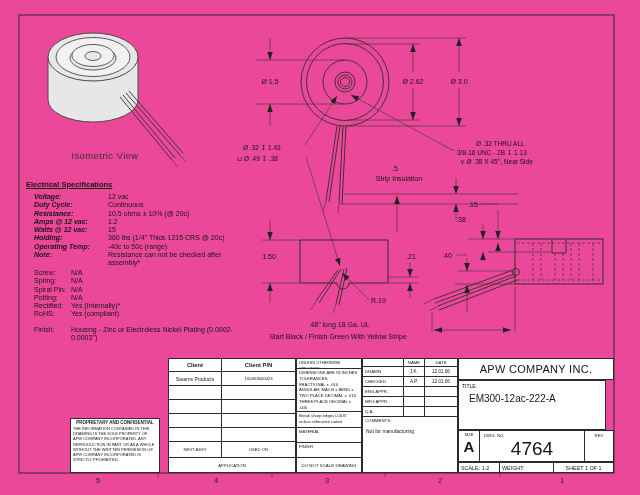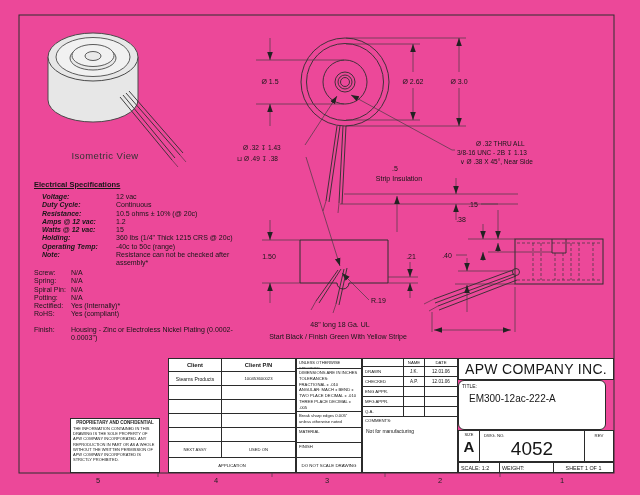--- a/index.html
+++ b/index.html
@@ -191,21 +191,21 @@
       <path d="M456,255 H467" class="thin"></path>
       <path d="M467,258 V271" class="thin" marker-end="url(#arr)"></path>
       <path d="M467,312 V285" class="thin" marker-end="url(#arr)"></path>
 
       <path d="M515,287 V332 M432,312 V332" class="thin"></path>
       <path d="M472,330 L434,330" class="thin" marker-end="url(#arr)"></path>
       <path d="M472,330 L511,330" class="thin" marker-end="url(#arr)"></path>
     </g>
   </svg>
 
-  <div class="spec" style="top:180px;margin-left:8px;">
+  <div class="spec" style="top:180px;">
     <div class="spec-head">Electrical Specifications</div>
     <div class="srow">
         <span class="sl">Voltage:</span>
         <span class="sv">12 vac</span>
       </div>
     <div class="srow">
         <span class="sl">Duty Cycle:</span>
         <span class="sv">Continuous</span>
       </div>
     <div class="srow">
@@ -335,35 +335,35 @@
       <div class="ag mid"></div>
       <div class="ag ctr"></div>
     </div>
     <div style="padding:1px 2px;">
       <div style="font-size:4.3px;">COMMENTS:</div>
       <div style="font-size:5px;margin-top:5px;padding-left:1px;">Not for manufacturing</div>
     </div>
   </div>
 
   <div class="tb" style="left:458px;top:358px;width:156px;height:22px;display:flex;align-items:center;justify-content:center;">
-    <span style="font-size:14px;letter-spacing:0.3px;">APW COMPANY INC.</span>
-  </div>
-
-  <div class="tb" style="left:458px;top:380px;width:148px;height:50px;border-radius:6px;">
+    <span style="font-size:11px;letter-spacing:0.3px;">APW COMPANY INC.</span>
+  </div>
+
+  <div class="tb" style="left:458px;top:380px;width:148px;height:50px;">
     <div style="font-size:5px;padding:2px 0 0 3px;">TITLE:</div>
     <div style="font-size:10px;padding:4px 0 0 10px;">EM300-12ac-222-A</div>
   </div>
 
   <div class="tb" style="left:458px;top:430px;width:22px;height:32px;">
     <div style="font-size:4px;text-align:center;padding-top:1px;">SIZE</div>
     <div style="font-size:15px;font-weight:bold;text-align:center;margin-top:1px;">A</div>
   </div>
   <div class="tb" style="left:479px;top:430px;width:106px;height:32px;">
     <div style="font-size:4.3px;padding:2px 0 0 4px;">DWG.  NO.</div>
-    <div style="font-size:19px;text-align:center;margin-top:0px;">4052</div>
+    <div style="font-size:19px;text-align:center;margin-top:0px;">4764</div>
   </div>
   <div class="tb" style="left:584px;top:430px;width:30px;height:32px;">
     <div style="font-size:4.3px;text-align:center;padding-top:2px;">REV</div>
   </div>
 
   <div class="tb" style="left:458px;top:462px;width:42px;height:11px;display:flex;align-items:center;">
     <span style="font-size:5.4px;padding-left:2px;white-space:nowrap;">SCALE: 1:2</span>
   </div>
   <div class="tb" style="left:499px;top:462px;width:55px;height:11px;display:flex;align-items:center;">
     <span style="font-size:5.4px;padding-left:2px;white-space:nowrap;">WEIGHT:</span>

